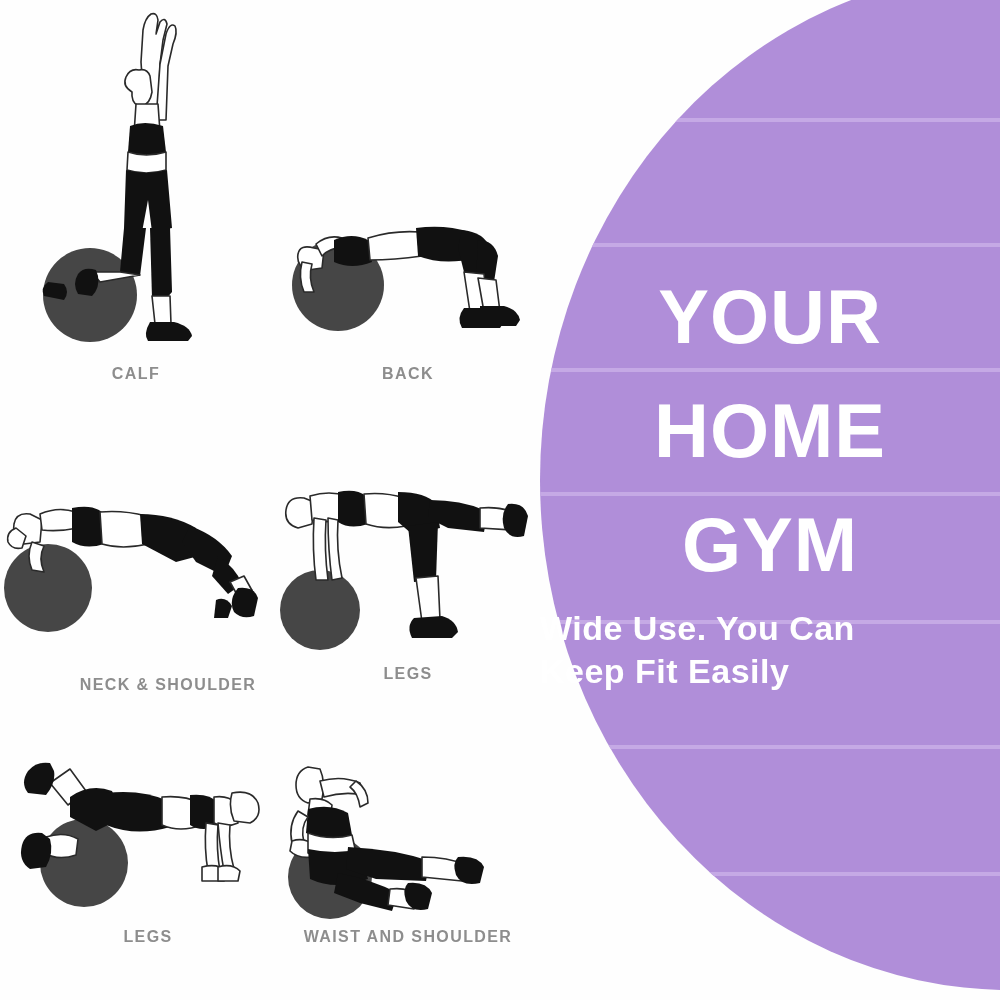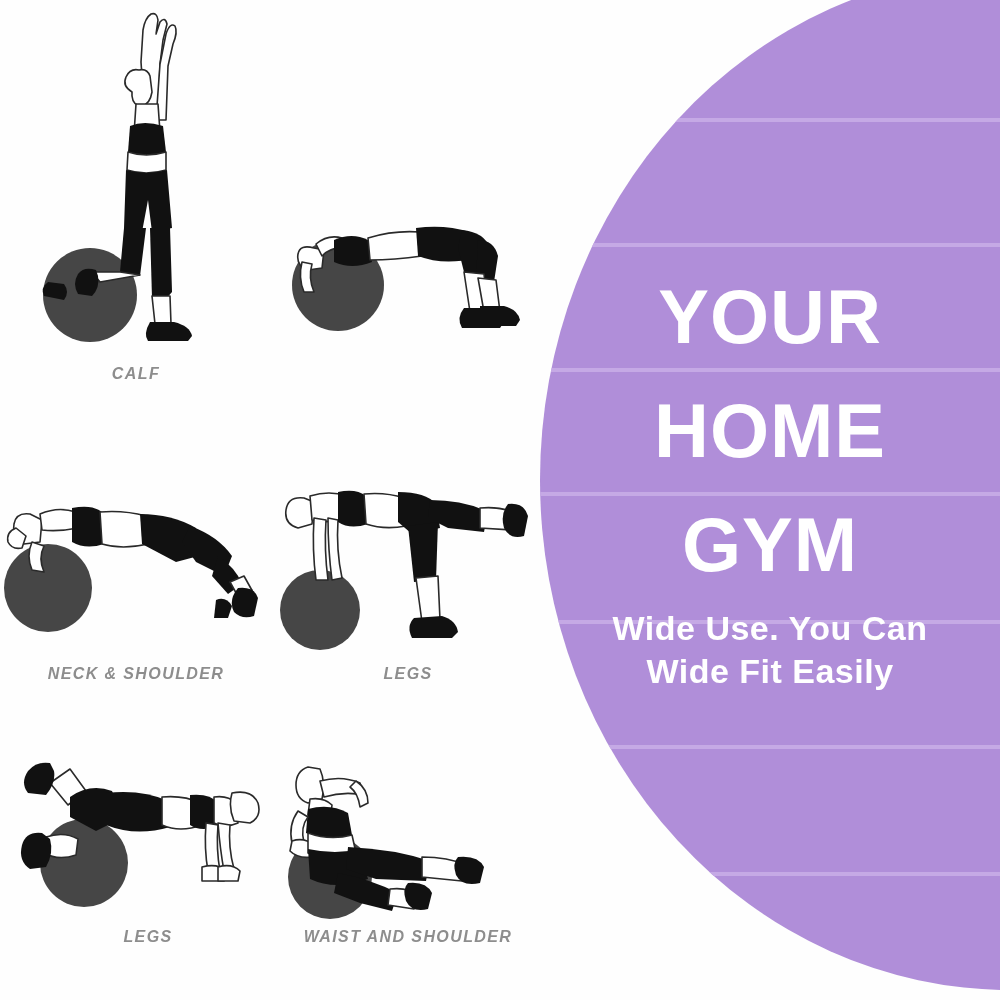--- a/index.html
+++ b/index.html
@@ -51,21 +51,20 @@
     line-height: 1;
     font-family: "Liberation Sans", sans-serif;
   }
   #headline-1 { top: 279px; }
   #headline-2 { top: 393px; text-align: center; }
   #headline-3 { top: 507px; }
 
   .subline {
     position: absolute;
     left: 0; width: 460px;
-    text-align: center;
     color: #ffffff;
     font-weight: 700;
     font-size: 34px;
     letter-spacing: .5px;
     line-height: 1.22;
     font-family: "Liberation Sans", sans-serif;
   }
   #subline-1 { top: 608px; }
   #subline-2 { top: 651px; }
 
@@ -87,34 +86,33 @@
   .exercise-label {
     position: absolute;
     left: 0; width: 100%;
     text-align: center;
     color: #8d8d8d;
     font-size: 16px;
     font-weight: 700;
     letter-spacing: 1.4px;
     font-family: "Liberation Sans", sans-serif;
     white-space: nowrap;
-    font-style: italic;
   }
 
   
   #cell-calf  { left: 0px;   top: 0px;   height: 390px; }
   #cell-back  { left: 272px; top: 0px;   height: 390px; }
   #cell-neck  { left: 0px;   top: 470px; height: 215px; }
   #cell-arms  { left: 272px; top: 470px; height: 215px; }
   #cell-legs  { left: 12px;   top: 745px; height: 210px; }
   #cell-waist { left: 272px; top: 745px; height: 210px; }
 
   #cell-calf  .exercise-label { top: 365px; }
   #cell-back  .exercise-label { top: 365px; }
-  #cell-neck  .exercise-label { top: 195px; }
+  #cell-neck  .exercise-label { top: 206px; margin-left: 32px; }
   #cell-arms  .exercise-label { top: 195px; }
   #cell-legs  .exercise-label { top: 183px; }
   #cell-waist .exercise-label { top: 183px; }
 
   svg.fig { display: block; }
 </style>
 </head>
 <body>
 
 <div id="poster">
@@ -127,21 +125,21 @@
     <div class="stripe" style="top:650px"></div>
     <div class="stripe" style="top:775px"></div>
     <div class="stripe" style="top:902px"></div>
   </div>
 
   <div id="promo-text">
     <div class="headline" id="headline-1">YOUR</div>
     <div class="headline" id="headline-2">HOME</div>
     <div class="headline" id="headline-3">GYM</div>
     <div class="subline" id="subline-1">Wide Use. You Can</div>
-    <div class="subline" id="subline-2">Wide Fit Easily</div>
+    <div class="subline" id="subline-2">Keep Fit Easily</div>
   </div>
 
   <div id="exercise-grid">
 
     <div class="exercise-cell" id="cell-calf">
       <div class="figure-box">
         <svg class="fig" width="272" height="360" viewBox="0 0 272 360">
           <g stroke="#2a2a2a" stroke-width="1.6" stroke-linejoin="round" stroke-linecap="round">
 
             <circle cx="90" cy="295" r="47" fill="#464646" stroke="none"></circle>
@@ -197,20 +195,21 @@
             <path d="M206 240 Q222 240 226 256 L222 282 L204 280 Z" fill="#111111" stroke="none"></path>
 
             <path d="M192 272 L212 274 L216 312 L198 312 Z" fill="#ffffff"></path>
             <path d="M206 278 L224 280 L228 312 L212 312 Z" fill="#ffffff"></path>
 
             <path d="M192 308 L218 308 Q230 312 232 322 L228 328 L190 328 Q184 318 192 308 Z" fill="#111111" stroke="none"></path>
             <path d="M208 306 L232 306 Q246 310 248 320 L244 326 L208 326 Z" fill="#111111" stroke="none"></path>
           </g>
         </svg>
       </div>
+      <div class="exercise-label">BACK</div>
     </div>
 
     <div class="exercise-cell" id="cell-neck">
       <div class="figure-box">
         <svg class="fig" width="272" height="180" viewBox="0 0 272 180" style="position:absolute;top:0;left:0">
           <g stroke="#2a2a2a" stroke-width="1.6" stroke-linejoin="round" stroke-linecap="round">
 
             <circle cx="48" cy="118" r="44" fill="#464646" stroke="none"></circle>
 
             <path d="M30 44 Q16 42 14 54 Q12 68 24 74 L40 72 L42 50 Z" fill="#ffffff"></path>

